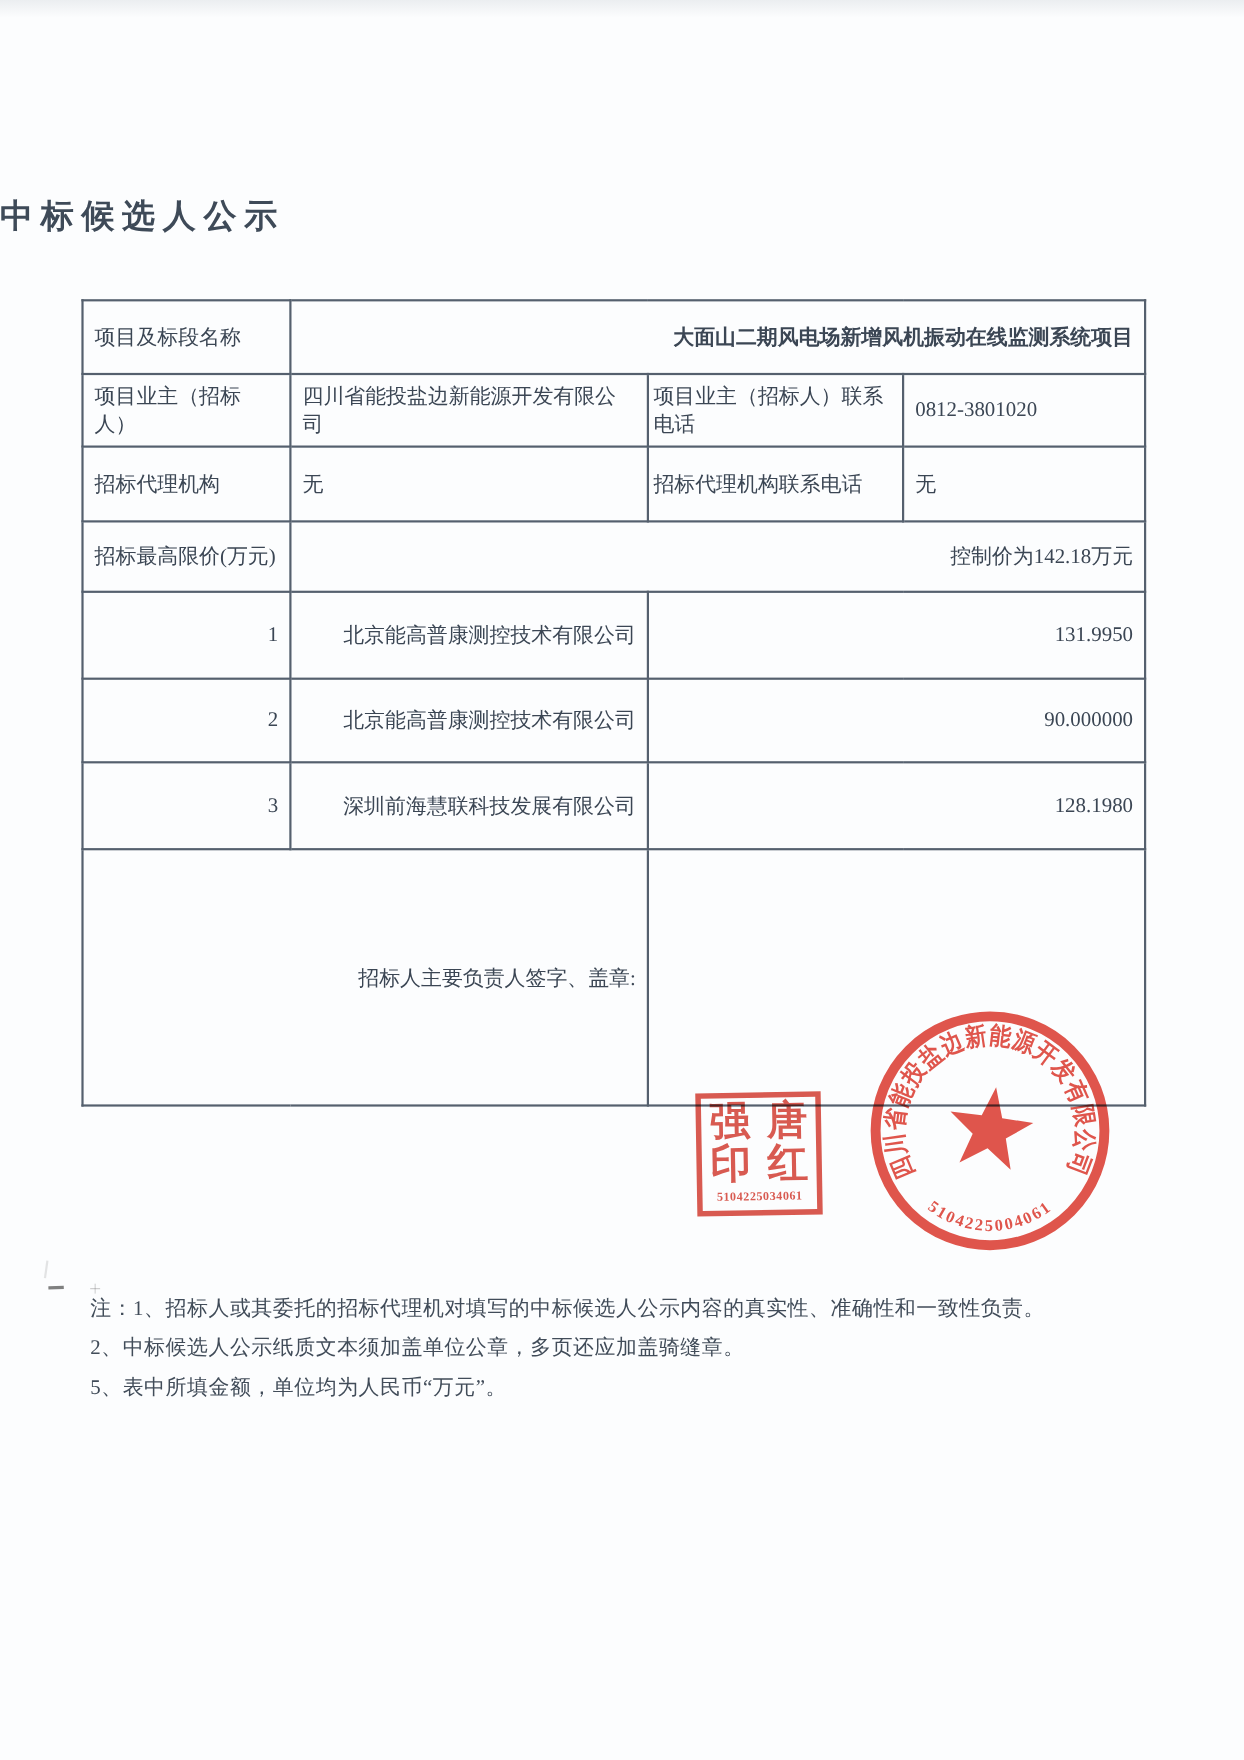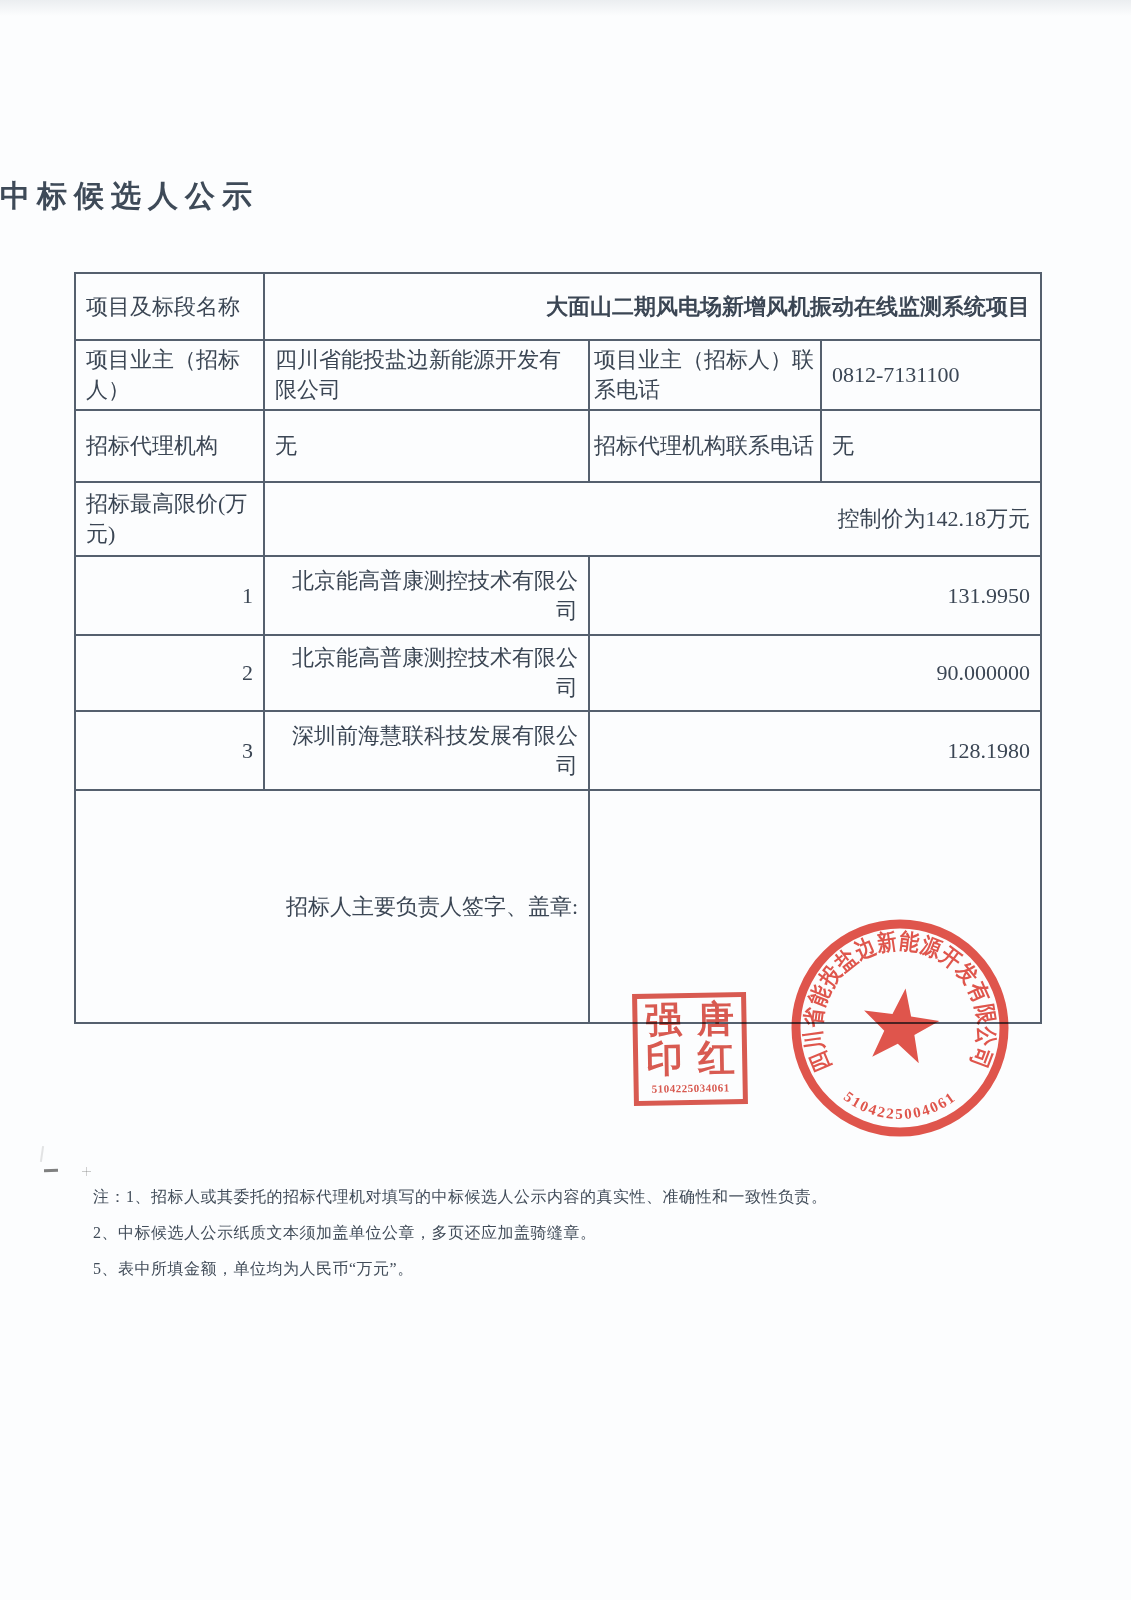--- a/index.html
+++ b/index.html
@@ -19,35 +19,35 @@
     opacity:.8;pointer-events:none;
   }
   .doc-title{
     position:absolute;top:176px;left:0;width:100%;
     font-size:30px;font-weight:bold;
     letter-spacing:7px;color:#3e4a58;
   }
   table.bid-table{
     position:absolute;left:74px;top:272px;width:966px;
     border-collapse:collapse;table-layout:fixed;
-    font-size:22px;color:#3b4654;
+    font-size:19px;color:#3b4654;
   }
   table.bid-table td{
     border:2px solid #55606e;
     padding:4px 10px;
     vertical-align:middle;
     overflow:hidden;
   }
   td.lbl{text-align:left;}
   td.ctr{text-align:right;}
   td.bold{font-weight:bold;}
   td.wrap{line-height:1.55;}
   .notes-block p{
-    position:absolute;left:82px;margin:11px;
-    font-size:16px;letter-spacing:.5px;color:#414c59;
+    position:absolute;left:82px;margin:0;
+    font-size:19px;letter-spacing:.5px;color:#414c59;
     white-space:nowrap;
   }
   
   .square-seal{
     position:absolute;left:633px;top:993px;
     width:104px;height:100px;
     border:5px solid #d84d42;
     color:#d84d42;
     mix-blend-mode:multiply;
     opacity:.92;
@@ -94,29 +94,29 @@
     </colgroup>
     <tbody>
         <tr style="height:67px">
       <td class="lbl">项目及标段名称</td>
       <td class="ctr bold" colspan="3">大面山二期风电场新增风机振动在线监测系统项目</td>
     </tr>
     <tr style="height:66px">
       <td class="lbl">项目业主（招标人）</td>
       <td class="lbl">四川省能投盐边新能源开发有限公司</td>
       <td class="lbl" style="padding:4px 4px">项目业主（招标人）联系电话</td>
-      <td class="lbl">0812-7131100</td>
+      <td class="lbl">0812-3801020</td>
     </tr>
     <tr style="height:64px">
       <td class="lbl">招标代理机构</td>
       <td class="lbl">无</td>
       <td class="lbl" style="padding:20px 4px">招标代理机构联系电话</td>
       <td class="lbl">无</td>
     </tr>
-    <tr style="height:74px">
+    <tr style="height:64px">
       <td class="lbl">招标最高限价(万元)</td>
       <td class="ctr" colspan="3">控制价为142.18万元</td>
     </tr>
     <tr style="height:79px">
       <td class="ctr">1</td>
       <td class="ctr">北京能高普康测控技术有限公司</td>
       <td class="ctr" colspan="2">131.9950</td>
     </tr>
     <tr style="height:76px">
       <td class="ctr">2</td>

